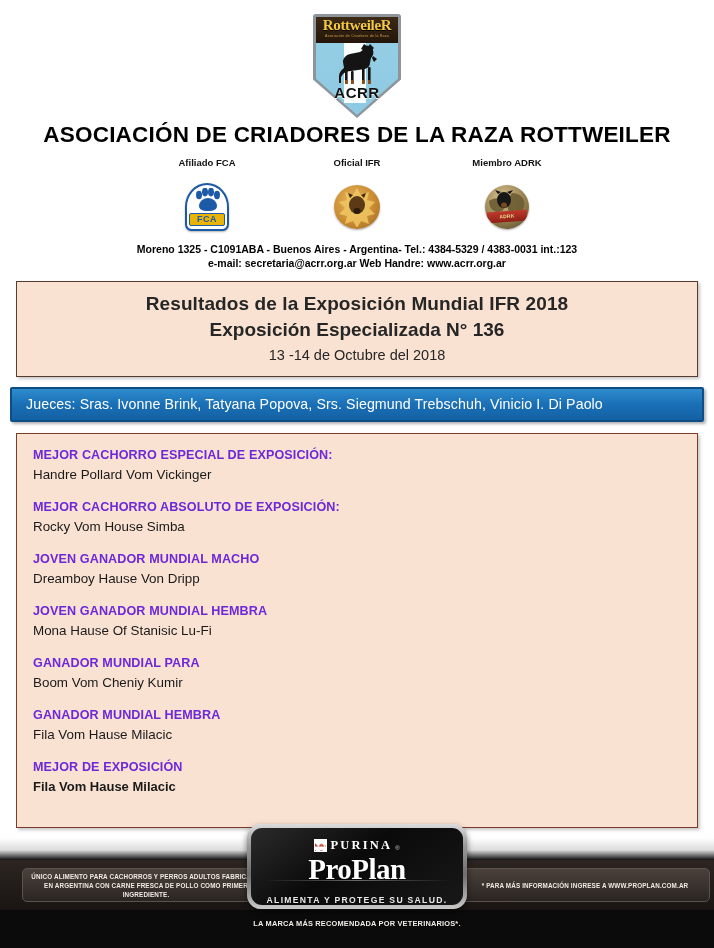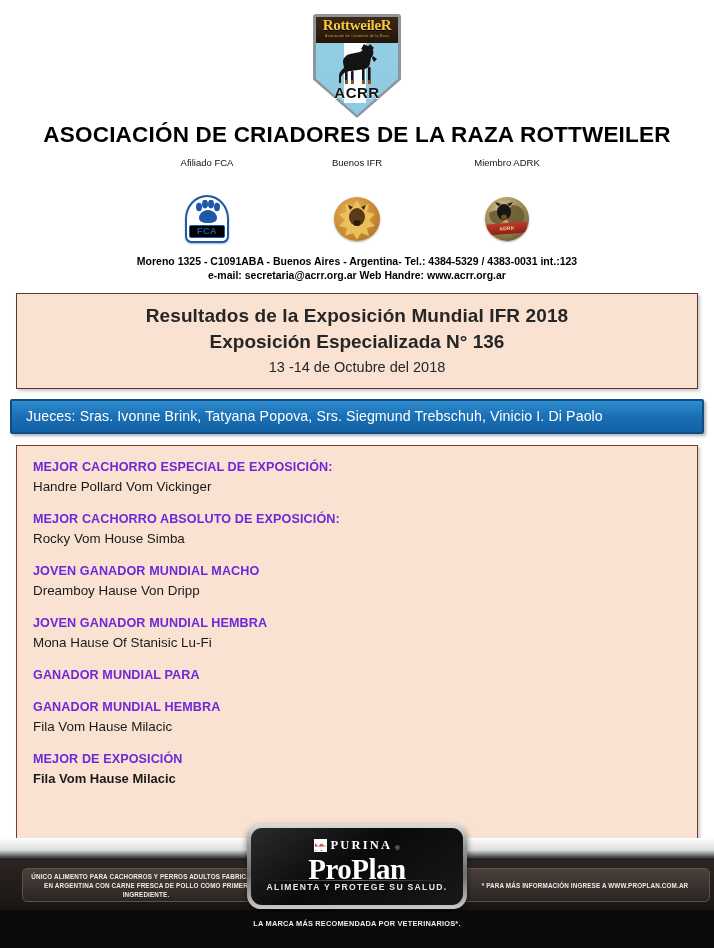--- a/index.html
+++ b/index.html
@@ -65,37 +65,37 @@
     white-space:nowrap;
   }
 
   
   .affil-row {
     display:flex; justify-content:center; gap:0px;
     margin-top:9px;
   }
   .affil-col { width:150px; text-align:center; }
   .affil-label {
-    font-size:9.5px; font-weight:normal; color:#111; margin-bottom:25px;
+    font-size:9.5px; font-weight:bold; color:#111; margin-bottom:13px;
   }
   .affil-badge { height:52px; display:flex; align-items:center; justify-content:center; }
 
   
   .fca {
     width:44px; height:48px; background:#ffffff;
     border:2px solid #1c5aa8; border-radius:50% 50% 14% 14%;
     position:relative; display:block;
     box-shadow:0 1px 2px rgba(0,0,0,.3);
   }
   .fca .paw { position:absolute; left:6px; top:3px; width:30px; height:24px; }
   .fca .fca-bar {
     position:absolute; left:2px; bottom:3px; width:36px; height:13px;
     border:1.5px solid #1c5aa8; border-radius:2px;
     color:#1c5aa8; font-size:9px; font-weight:bold; text-align:center;
-    line-height:10px; letter-spacing:.5px; background:#000000;
+    line-height:10px; letter-spacing:.5px; background:#eab308;
   }
   
   .fci {
     width:44px; height:44px; border-radius:50%;
     background:radial-gradient(circle at 35% 30%, #4a86c8 0%, #1c5aa8 70%, #14427e 100%);
     position:relative; box-shadow:0 1px 2px rgba(0,0,0,.35);
   }
   .fci .band {
     position:absolute; left:5px; top:17px; width:34px; height:11px;
     background:#ffffff; border-radius:2px;
@@ -242,21 +242,21 @@
     font-size:12.5px; letter-spacing:2.2px;
   }
   .purina .reg { color:#ddd; font-size:6px; align-self:flex-end; padding-bottom:2px; }
   .proplan-name {
     position:absolute; top:23px; left:0; width:100%; text-align:center;
     color:#ffffff; font-family:"Liberation Serif", serif; font-weight:bold;
     font-size:29px; letter-spacing:-0.5px; line-height:36px;
     text-shadow:0 1px 2px rgba(0,0,0,.8);
   }
   .proplan-tag {
-    position:absolute; bottom:13px; left:0; width:100%; text-align:center;
+    position:absolute; bottom:0; left:0; width:100%; text-align:center;
     color:#e8e8e8; font-size:8.6px; font-weight:bold; letter-spacing:1.3px;
   }
   .proplan-sep {
     position:absolute; bottom:24px; left:12px; right:12px; height:1px;
     background:linear-gradient(90deg,transparent,#6a6a6a,transparent);
   }
   .vet-line {
     position:absolute; left:0; bottom:20px; width:714px; text-align:center;
     color:#f0ece8; font-size:7.4px; font-weight:bold; letter-spacing:.2px;
   }
@@ -316,21 +316,21 @@
               <path d="M15 10 c5 0 9 4 9 8 c0 3 -3 5 -9 5 c-6 0 -9 -2 -9 -5 c0 -4 4 -8 9 -8 z"></path>
             </g>
           </svg>
           <div class="fca-bar">FCA</div>
         </div>
       </div>
     </div>
 
 
     <div class="affil-col">
-      <div class="affil-label">Buenos IFR</div>
+      <div class="affil-label">Oficial IFR</div>
       <div class="affil-badge">
         <div class="ifr">
           <svg class="star" viewBox="0 0 42 40">
             <path d="M21 1 l4 7 l8 -3 l-2 8 l8 2 l-6 6 l6 6 l-8 2 l2 8 l-8 -3 l-4 7 l-4 -7 l-8 3 l2 -8 l-8 -2 l6 -6 l-6 -6 l8 -2 l-2 -8 l8 3 z" fill="#f0c761" opacity="0.85"></path>
             <ellipse cx="21" cy="18" rx="8" ry="9" fill="#5c3a16"></ellipse>
             <path d="M14 11 l-2 -5 l5 2 z M28 11 l2 -5 l-5 2 z" fill="#3e260e"></path>
             <ellipse cx="21" cy="24" rx="3.5" ry="3" fill="#2a1a08"></ellipse>
           </svg>
         </div>
       </div>
@@ -391,20 +391,21 @@
     <div class="result-name">Dreamboy  Hause Von  Dripp</div>
   </div>
 
   <div class="result-item">
     <div class="result-cat">JOVEN GANADOR MUNDIAL HEMBRA</div>
     <div class="result-name">Mona  Hause Of Stanisic Lu-Fi</div>
   </div>
 
   <div class="result-item">
     <div class="result-cat">GANADOR MUNDIAL PARA</div>
+    <div class="result-name">Boom  Vom  Cheniy Kumir</div>
   </div>
 
   <div class="result-item">
     <div class="result-cat">GANADOR MUNDIAL HEMBRA</div>
     <div class="result-name">Fila Vom  Hause Milacic</div>
   </div>
 
   <div class="result-item">
     <div class="result-cat">MEJOR DE EXPOSICIÓN</div>
     <div class="result-name bold">Fila Vom Hause Milacic</div>

